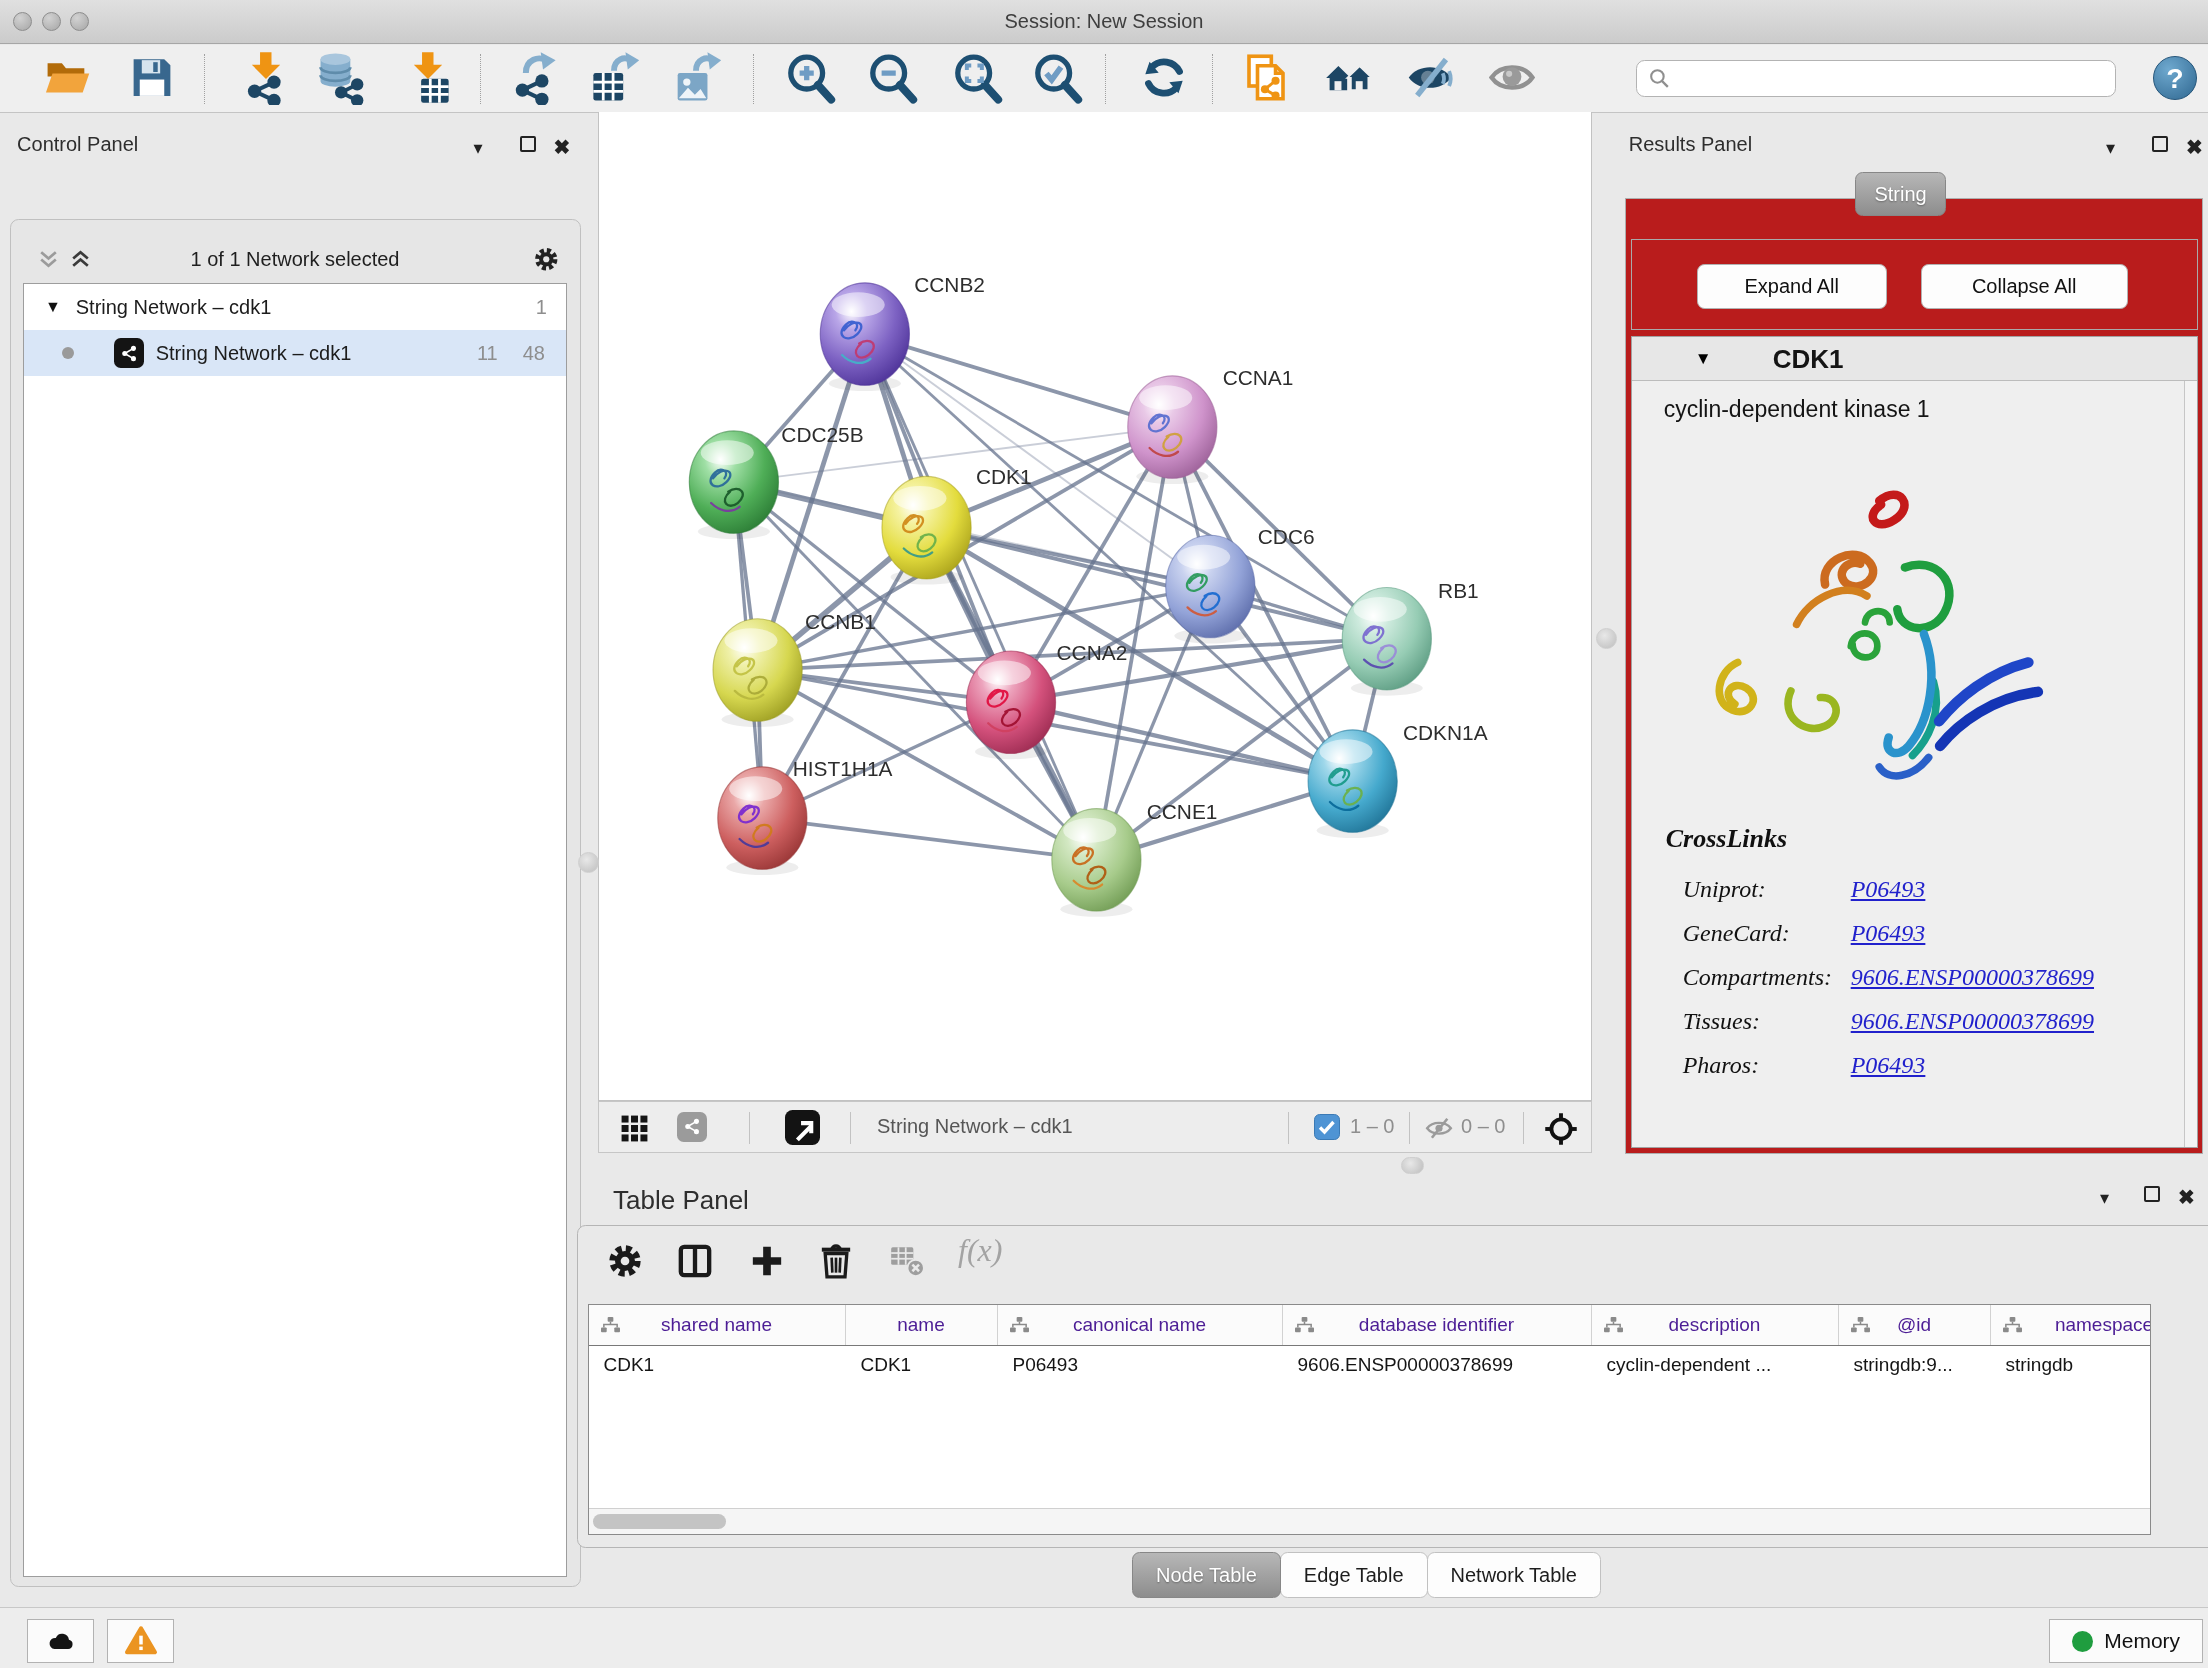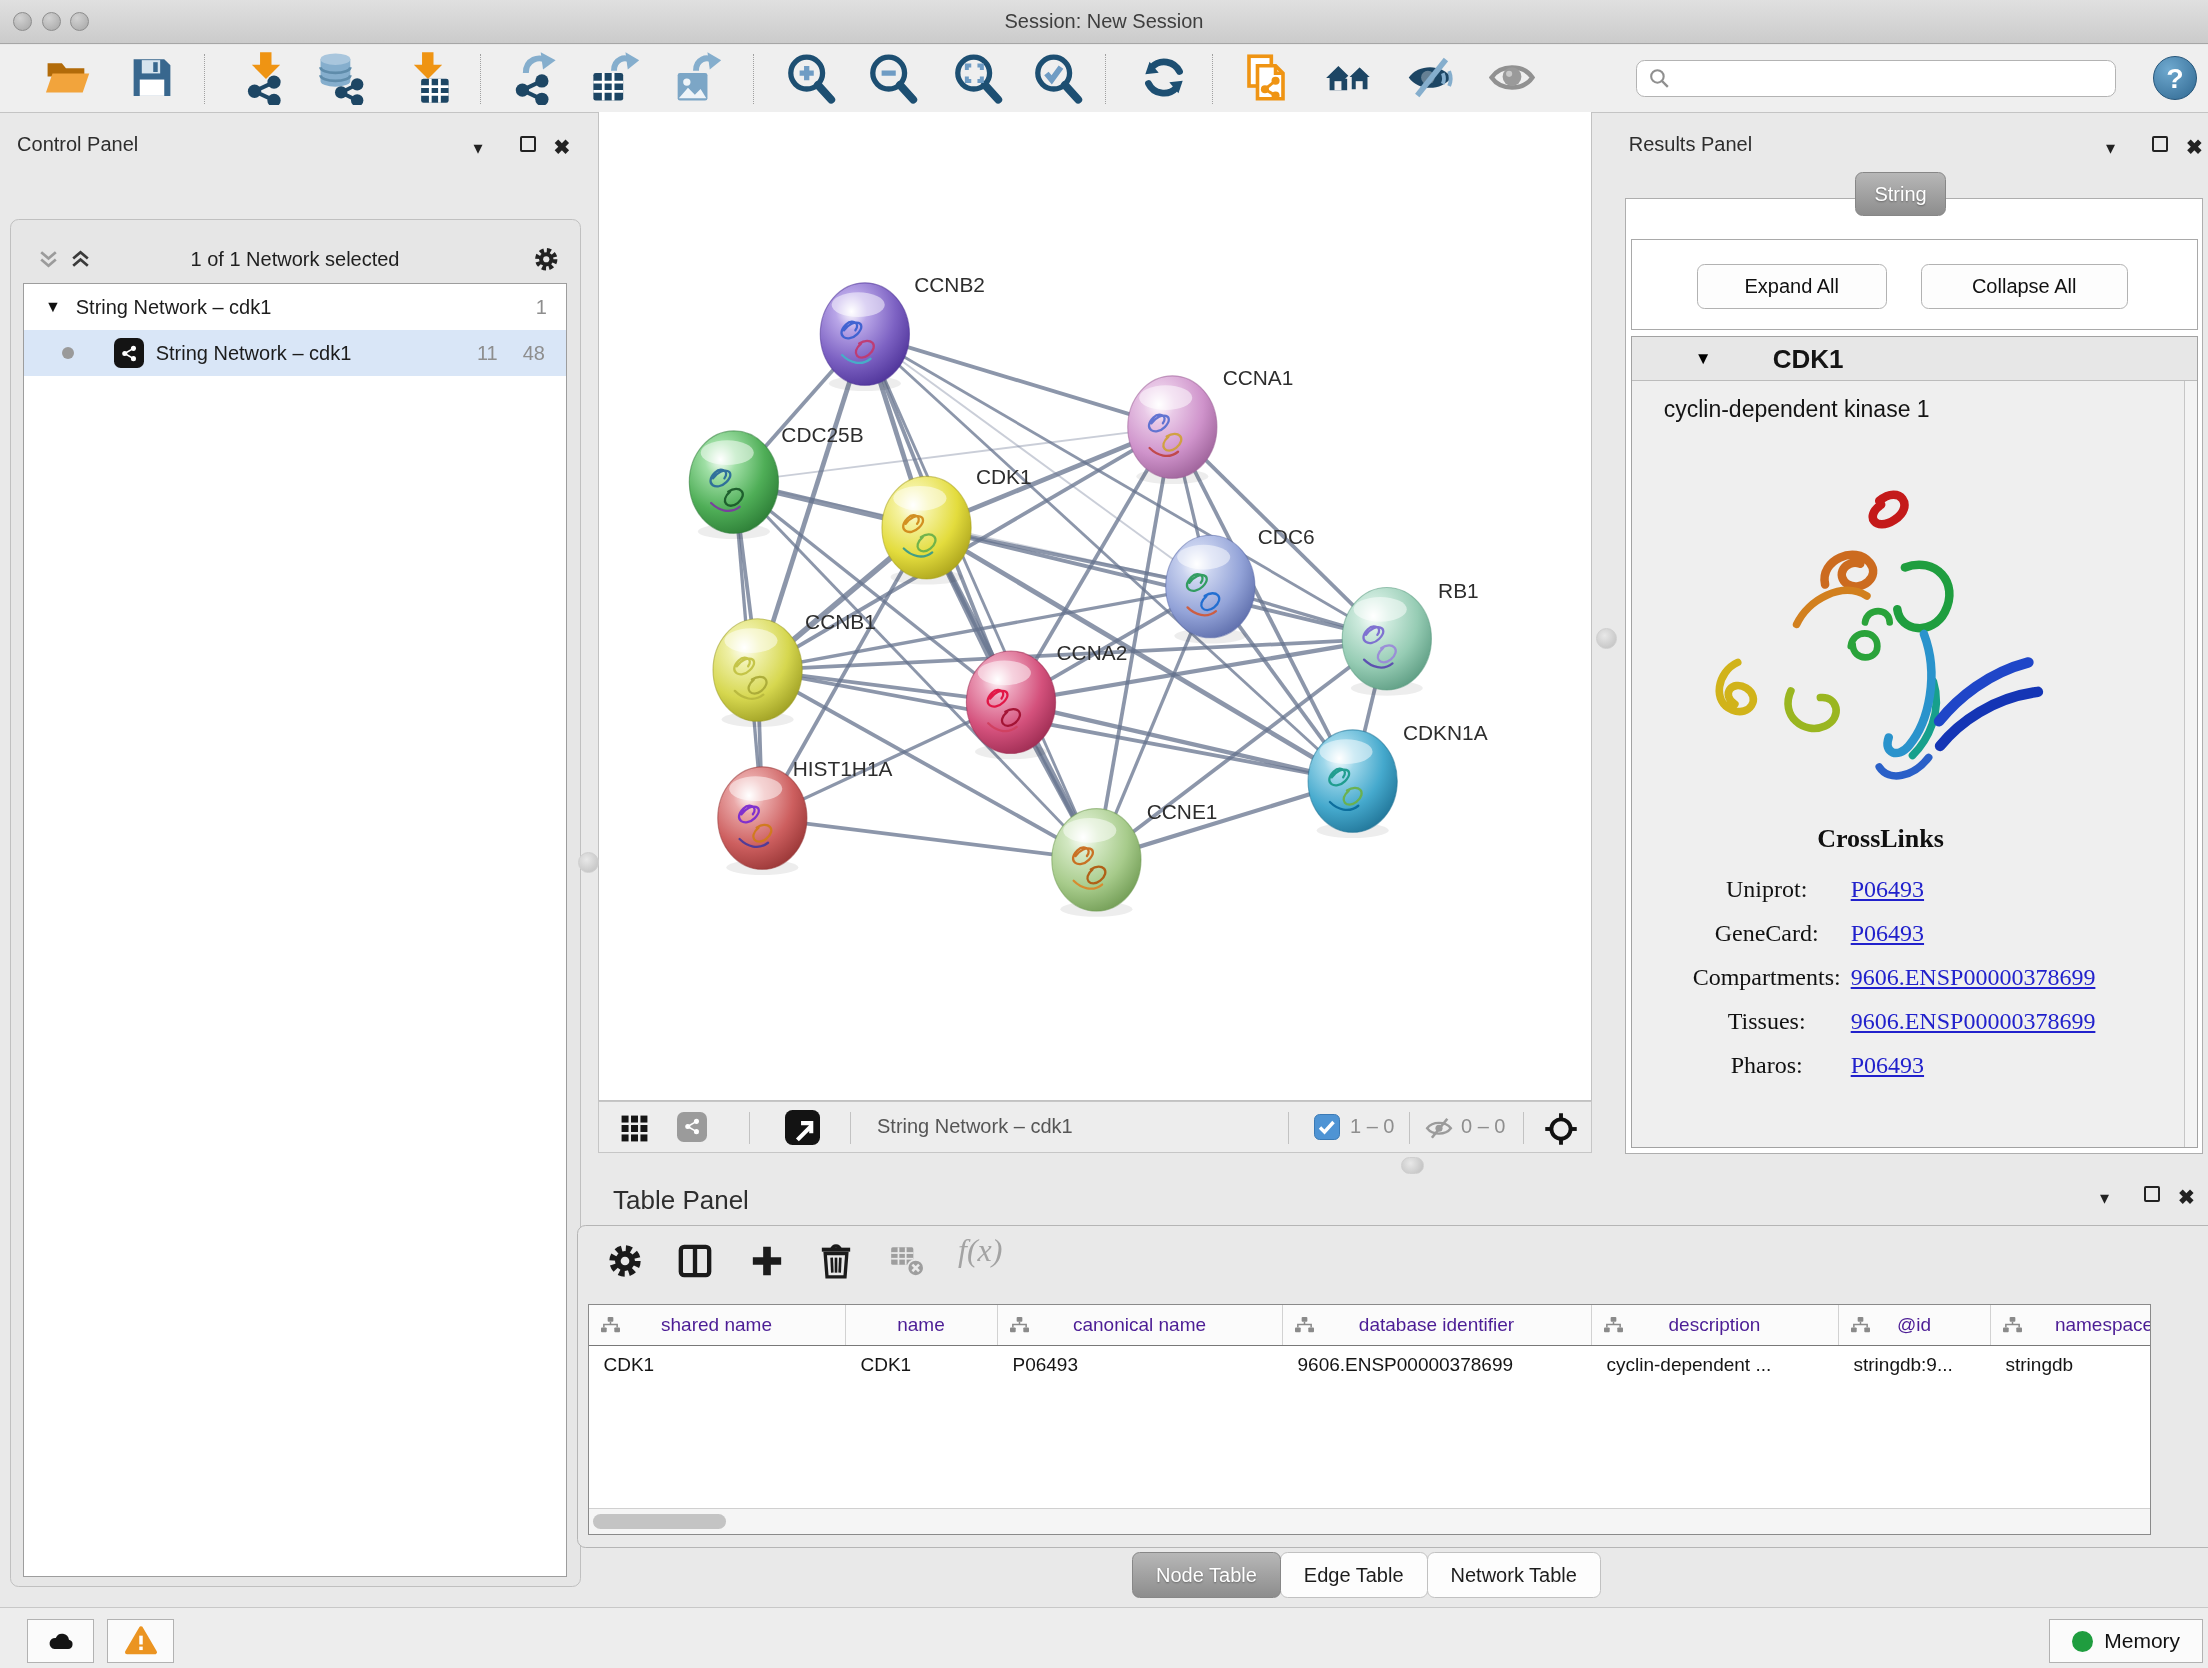--- a/index.html
+++ b/index.html
@@ -65,30 +65,30 @@
   .arrow-box { position:absolute; width:35px; height:35px; border-radius:7.6px; background:#131313; top:7.6px; }
   .checkbox { position:absolute; width:26px; height:26px; border-radius:5.7px; background:#4f94d4;
     border:1px solid #3b7ab5; top:12.4px; }
   .grip { position:absolute; width:21px; height:21px; border-radius:50%;
     background:radial-gradient(circle at 40% 35%, #e8e8e8, #bdbdbd); border:1px solid #cfcfcf; }
 
   
   .rpanel { position:absolute; left:1623px; top:114px; width:582px; height:1041px; }
   .r-tab { position:absolute; left:232px; top:58px; z-index:3; }
   .r-box { position:absolute; left:1.9px; top:84px; width:578px; height:956px;
-    background:#ffffff; border:1px solid #aeaeae;text-align:center; }
+    background:#b91c1c; border:1px solid #aeaeae; }
   .r-btnrow { position:absolute; left:4.8px; top:40px; width:567px; height:91px; border:1px solid #a9a9a9; }
   .r-btn { position:absolute; top:24px; height:45px; background:#fdfdfd; border:1px solid #b2b2b2;
     border-radius:7.6px; font-size:20px; color:#111; display:flex; align-items:center; justify-content:center; }
   .cdk-box { position:absolute; left:4.8px; top:137px; width:567px; height:812px; border:1px solid #a2a2a2; background:#efefef; }
   .cdk-hdr { position:absolute; left:0; top:0; width:100%; height:44px; background:#e7e7e7; border-bottom:1px solid #bcbcbc; }
   .cdk-hdr .car { position:absolute; left:63px; top:12.4px; font-size:17px; }
   .cdk-hdr .nm { position:absolute; left:141px; top:6.7px; font-size:26px; font-weight:bold; color:#141414; }
   .cdk-desc { position:absolute; left:32px; top:59px; font-size:23px; color:#141414; }
-  .xlinks { position:absolute; left:34px; top:487px; font-family:"Liberation Serif", serif; }
+  .xlinks { position:absolute; left:34px; top:487px; font-family:"Liberation Serif", serif;font-style:italic; }
   .xl-title { font-size:26px; font-weight:bold; color:#101010; margin-bottom:13.3px; }
   .xl-row { display:flex; height:44px; align-items:center; font-size:24px; }
   .xl-row .lb { width:185px; color:#111; }
   .xl-row .lk { color:#2121cc; text-decoration:underline; }
   .r-scroll { position:absolute; right:0; top:44px; bottom:0; width:12.4px; background:#f3f3f3; border-left:1px solid #c6c6c6; }
 
   
   .t-title { position:absolute; left:613px; top:1185px; font-size:26px; color:#2e2e2e; }
   .t-box { position:absolute; left:577px; top:1225px; width:1888px; height:323px;
     background:#e9e9e9; border:1px solid #b5b5b5; border-radius:8.6px; }

